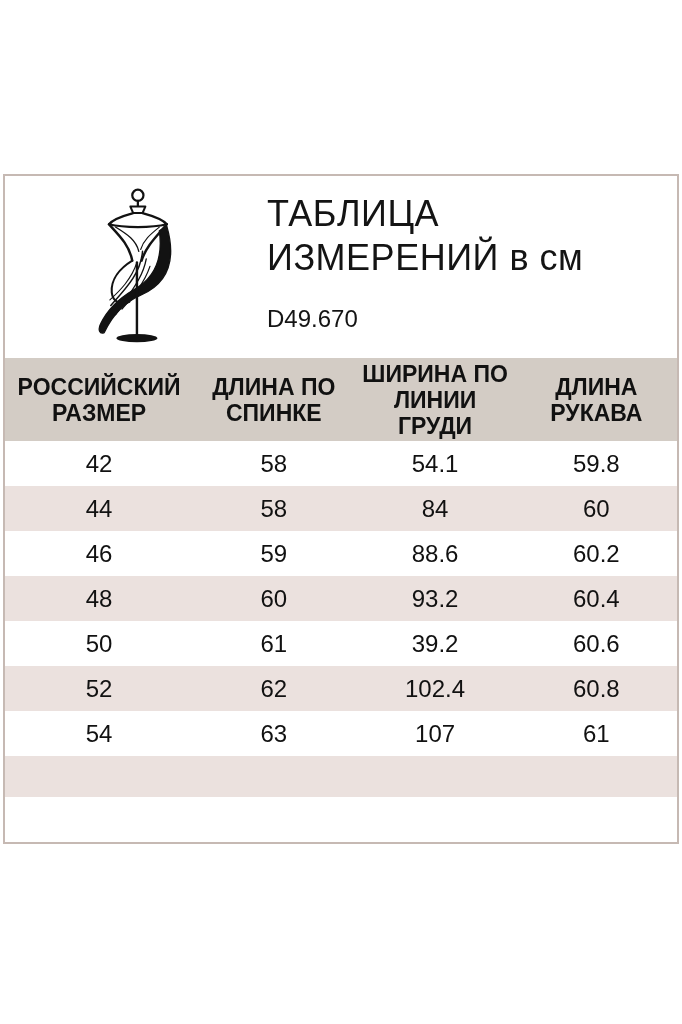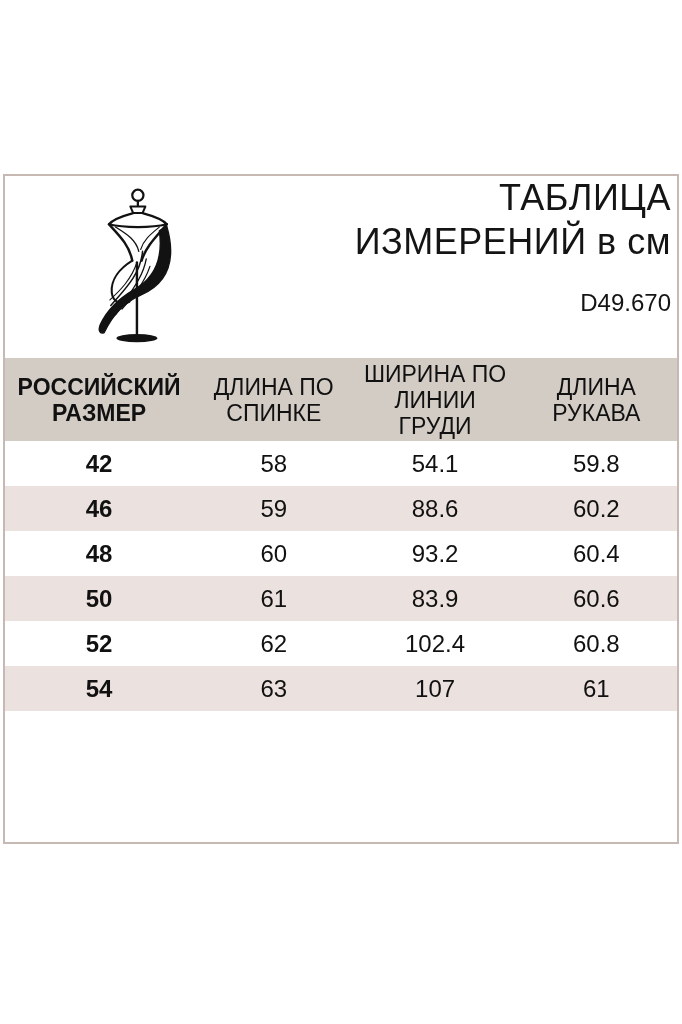--- a/index.html
+++ b/index.html
@@ -33,21 +33,22 @@
   }
   .mannequin-wrap {
     width: 262px;
     display: flex;
     justify-content: center;
     padding-top: 10px;
     flex: none;
   }
   .titles {
     flex: 1;
-    text-align: right;
+    text-align: left;
+    padding-top: 16px;
     padding-right: 6px;
   }
   .title-line {
     font-size: 36px;
     line-height: 44px;
     letter-spacing: 0.5px;
     color: #141414;
   }
   .article {
     font-size: 24px;
@@ -62,34 +63,34 @@
   }
   table.size-table th,
   table.size-table td {
     padding: 0;
     text-align: center;
     vertical-align: middle;
   }
   table.size-table th {
     height: 83px;
     background: #d3ccc5;
-    font-weight: normal;
+    font-weight: bold;
     font-size: 23px;
     line-height: 26px;
     white-space: pre-line;
   }
   table.size-table th.col-size {
     font-weight: bold;
   }
   table.size-table td {
     height: 45px;
     font-size: 24px;
   }
   table.size-table td.size-cell {
-    font-weight: bold;
+    font-weight: normal;
   }
   table.size-table tbody tr:nth-child(even) {
     background: #ebe1de;
   }
   table.size-table tbody tr.filler-row td {
     height: 41px;
   }
   .col-size   { width: 28%; }
   .col-other  { width: 24%; }
 </style>
@@ -154,35 +155,41 @@
         </tr>
       </thead>
       <tbody>
         <tr>
           <td class="size-cell">42</td>
           <td>58</td>
           <td>54.1</td>
           <td>59.8</td>
         </tr>
         <tr>
+          <td class="size-cell">44</td>
+          <td>58</td>
+          <td>84</td>
+          <td>60</td>
+        </tr>
+        <tr>
           <td class="size-cell">46</td>
           <td>59</td>
           <td>88.6</td>
           <td>60.2</td>
         </tr>
         <tr>
           <td class="size-cell">48</td>
           <td>60</td>
           <td>93.2</td>
           <td>60.4</td>
         </tr>
         <tr>
           <td class="size-cell">50</td>
           <td>61</td>
-          <td>83.9</td>
+          <td>39.2</td>
           <td>60.6</td>
         </tr>
         <tr>
           <td class="size-cell">52</td>
           <td>62</td>
           <td>102.4</td>
           <td>60.8</td>
         </tr>
         <tr>
           <td class="size-cell">54</td>

